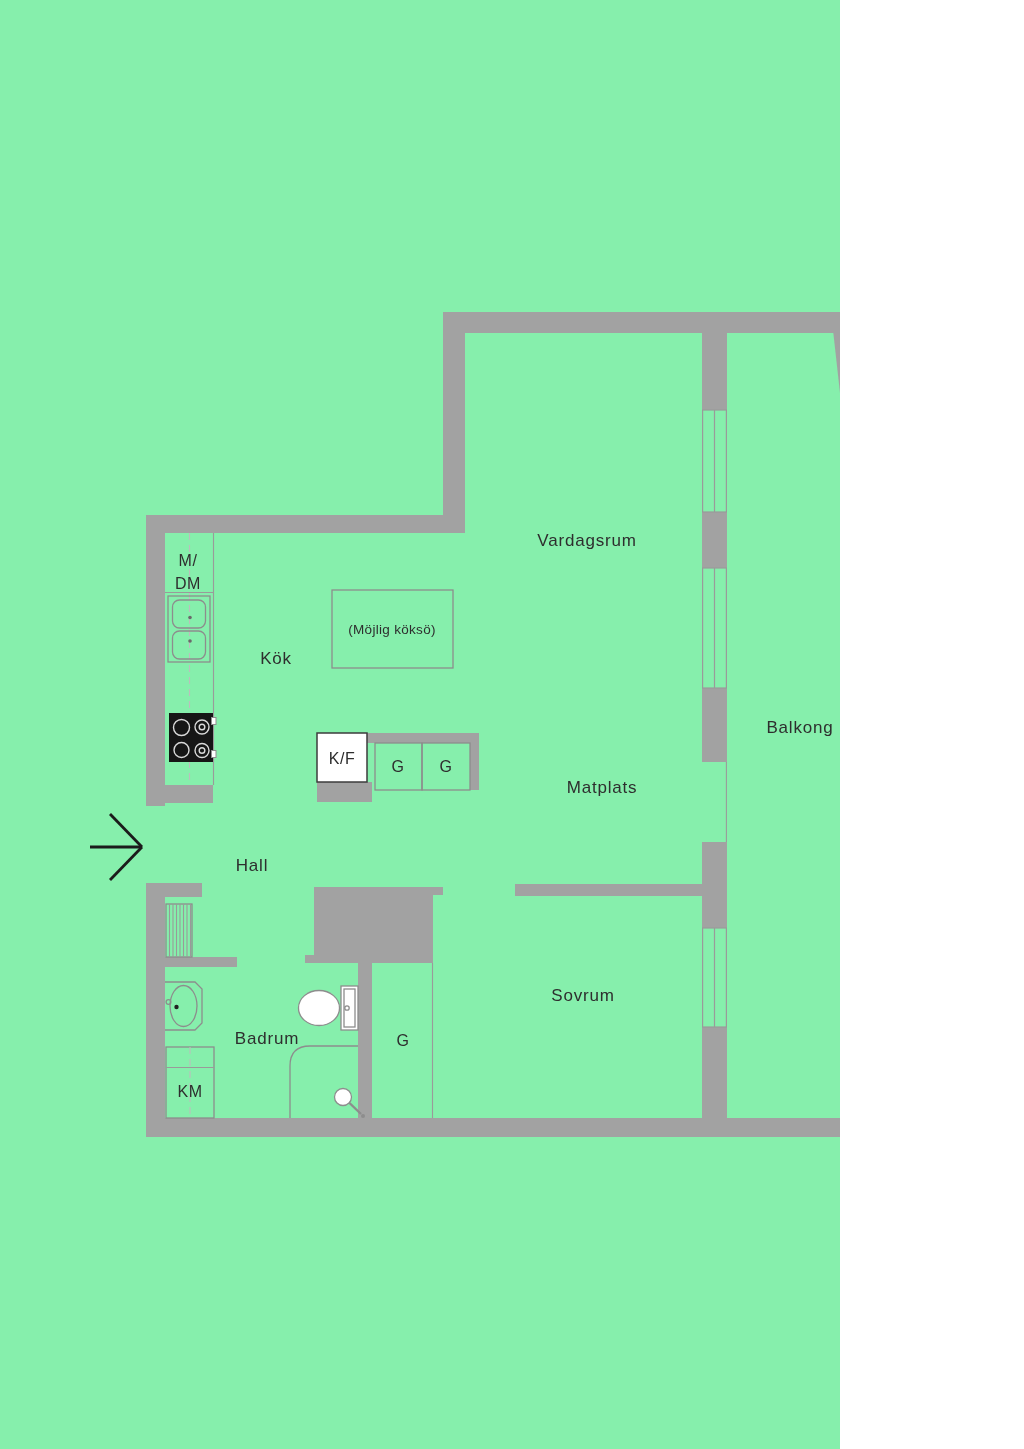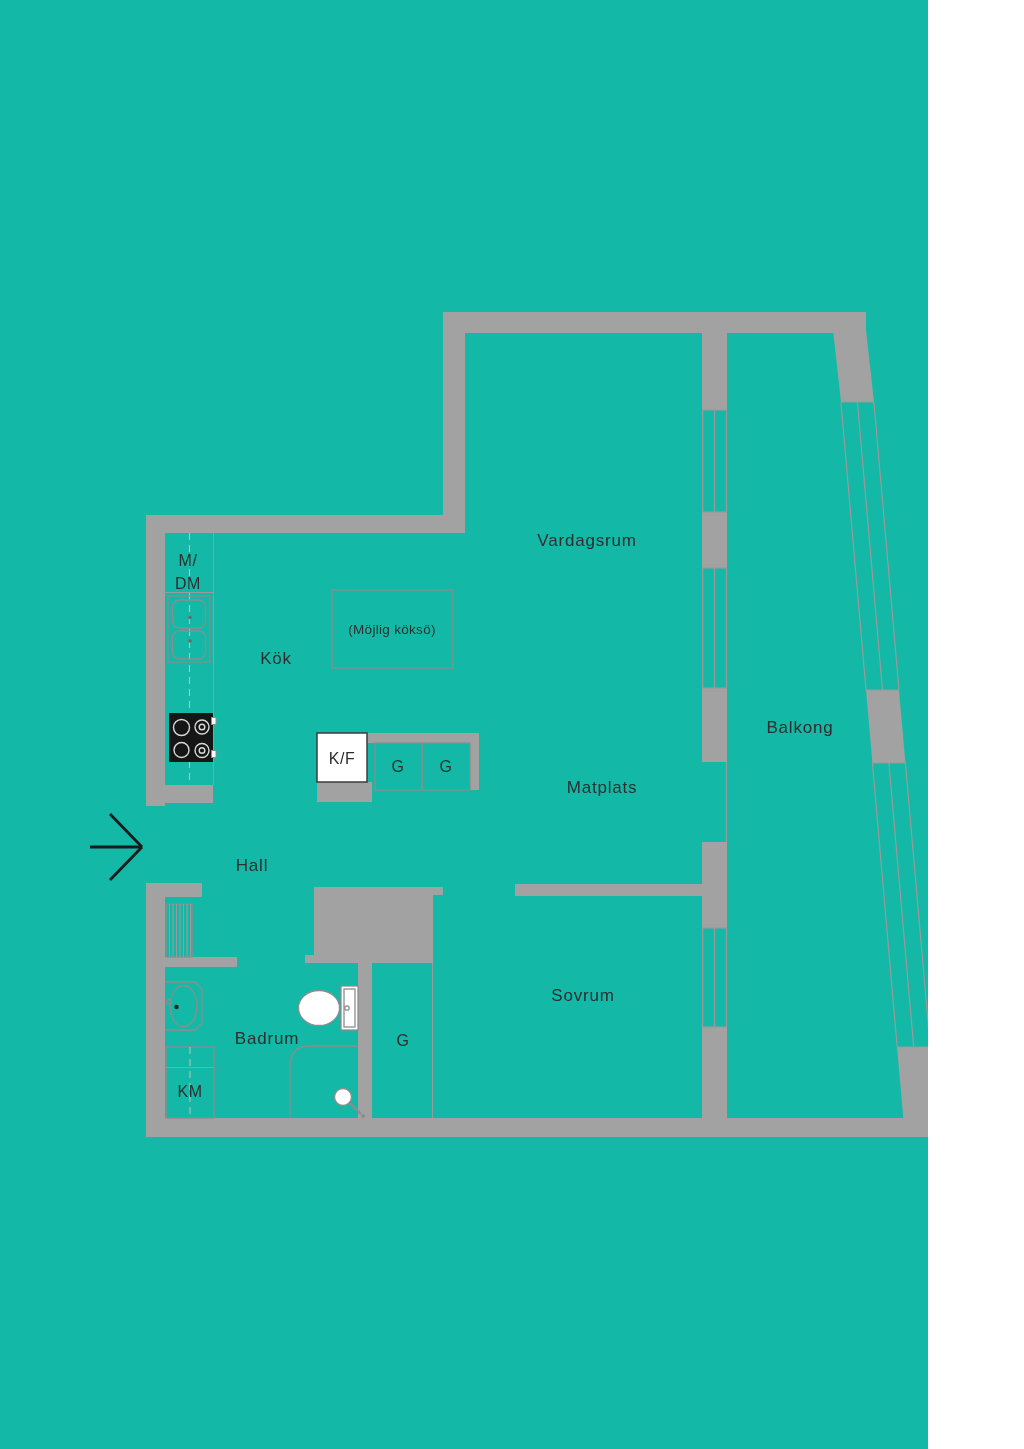--- a/index.html
+++ b/index.html
@@ -1,16 +1,16 @@
 <!DOCTYPE html>
 <html style="--wall: #a2a2a2; --winline: #9a9a9a; --fixline: #8d8d8d; --dashline: #bdbdbd; --text: #2e2e2e; --stove: #161616; --arrow: #1b1b1b;"><head>
 <meta charset="utf-8">
 <style>
   html,body{margin:0;padding:0;background:#ffffff;}
-  .page{position:relative;width:928px;height:1449px;background:#14b8a6;overflow:hidden;}
+  .page{position:relative;width:840px;height:1449px;background:#86efac;overflow:hidden;}
   svg{position:absolute;top:0;left:0;}
   .wall{fill:var(--wall,#a2a2a2);stroke:none;}
   .winline{stroke:var(--winline,#9a9a9a);stroke-width:1.2;fill:none;}
   .thin{stroke:var(--winline,#9a9a9a);stroke-width:1.1;fill:none;}
   .fx{stroke:var(--fixline,#8d8d8d);fill:#ffffff;stroke-width:1.3;}
   .fxn{stroke:var(--fixline,#8d8d8d);fill:none;stroke-width:1.3;}
   .fxdark{stroke:#3c3c3c;fill:#ffffff;stroke-width:1.5;}
   .dash{stroke:var(--dashline,#bdbdbd);stroke-width:1.1;stroke-dasharray:7 5;fill:none;}
   .stove{fill:var(--stove,#161616);stroke:none;}
   .burner{stroke:#d9d9d9;stroke-width:1.4;fill:none;}

